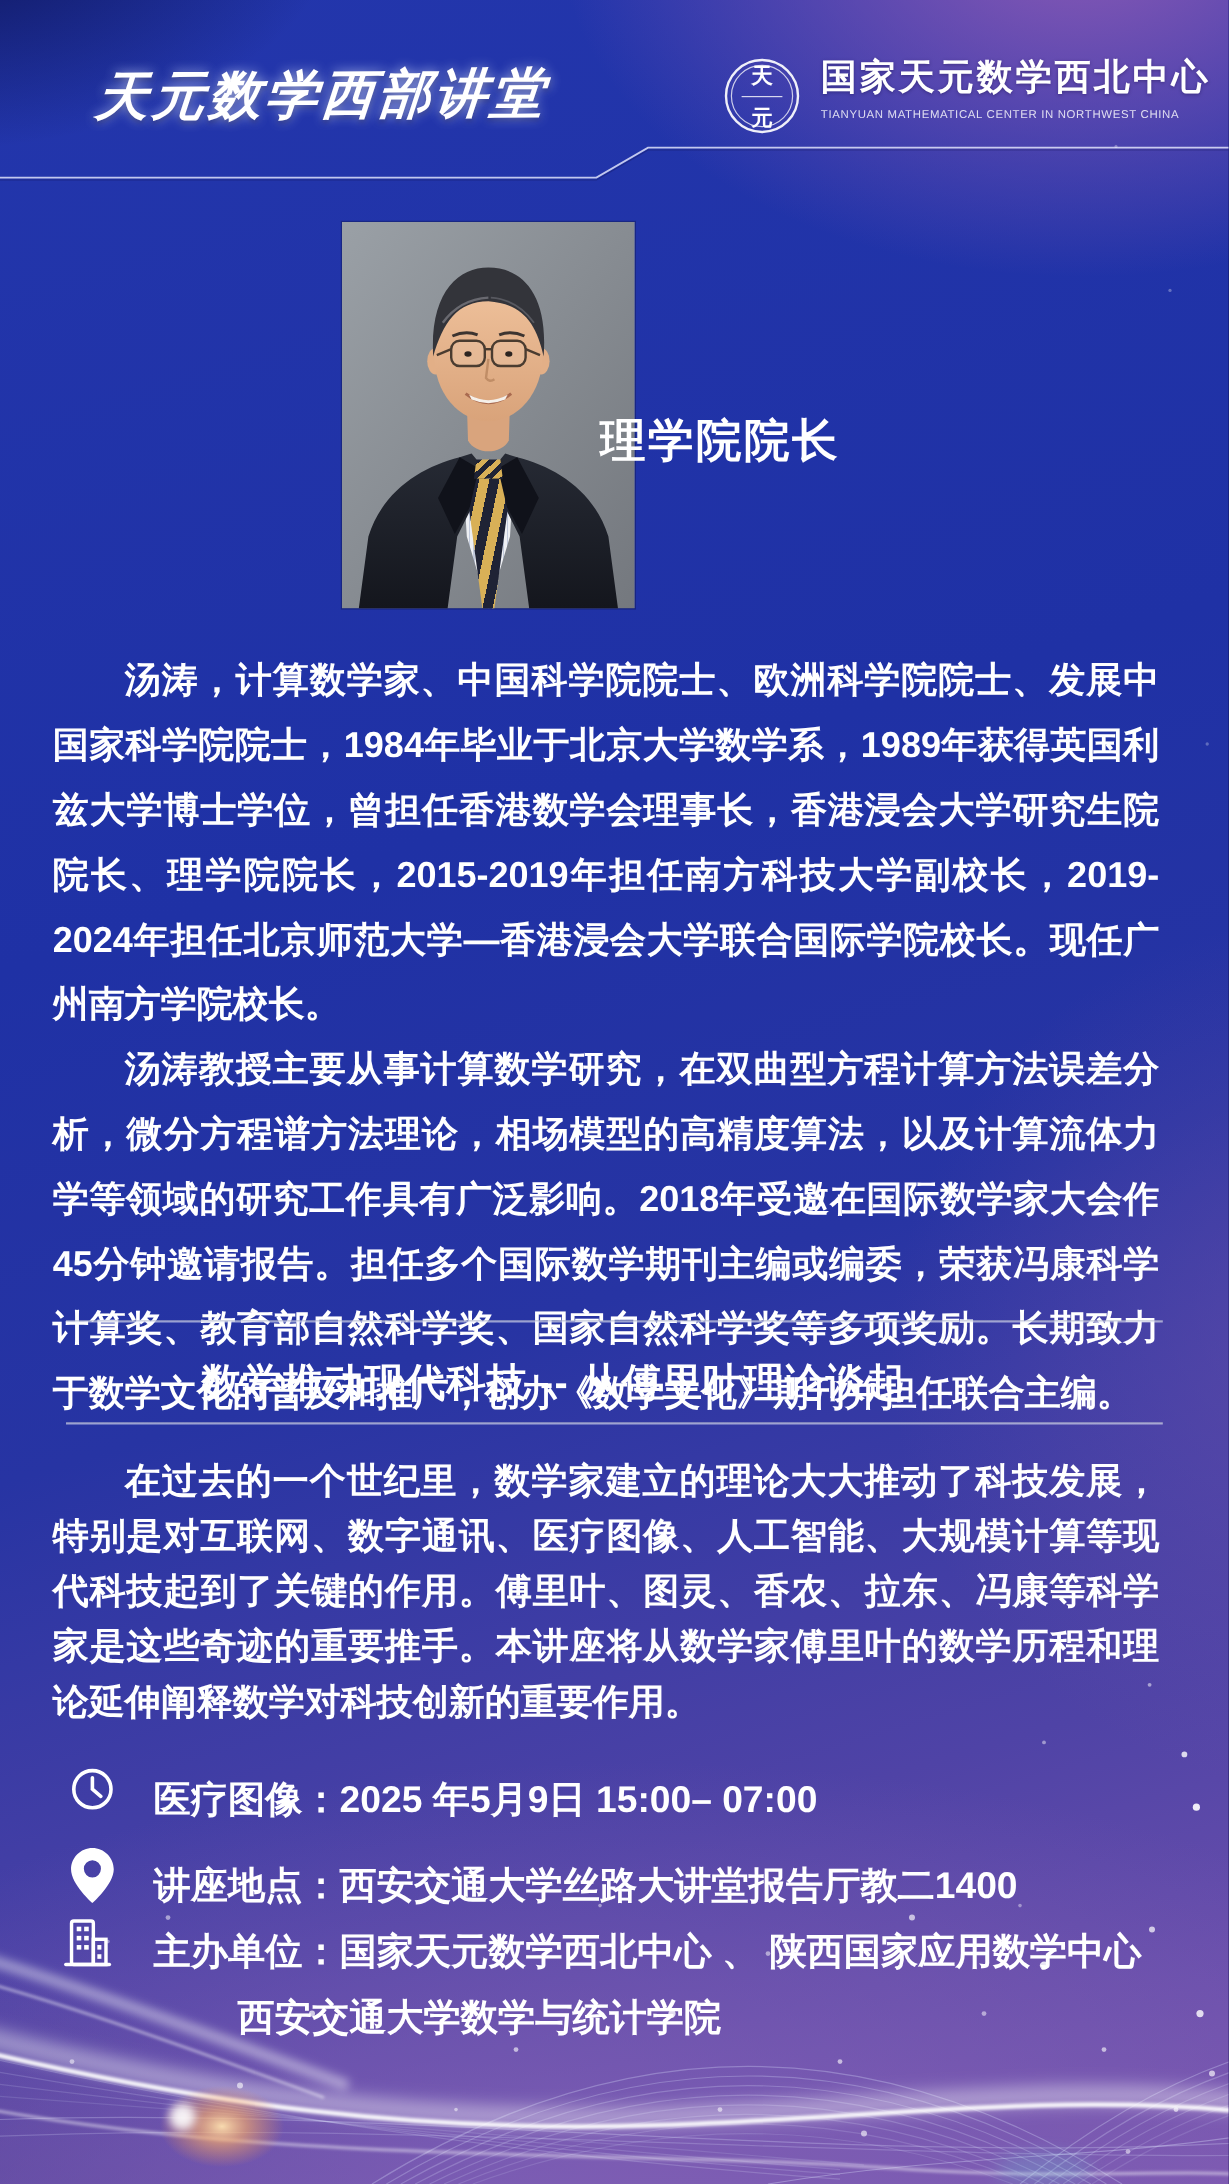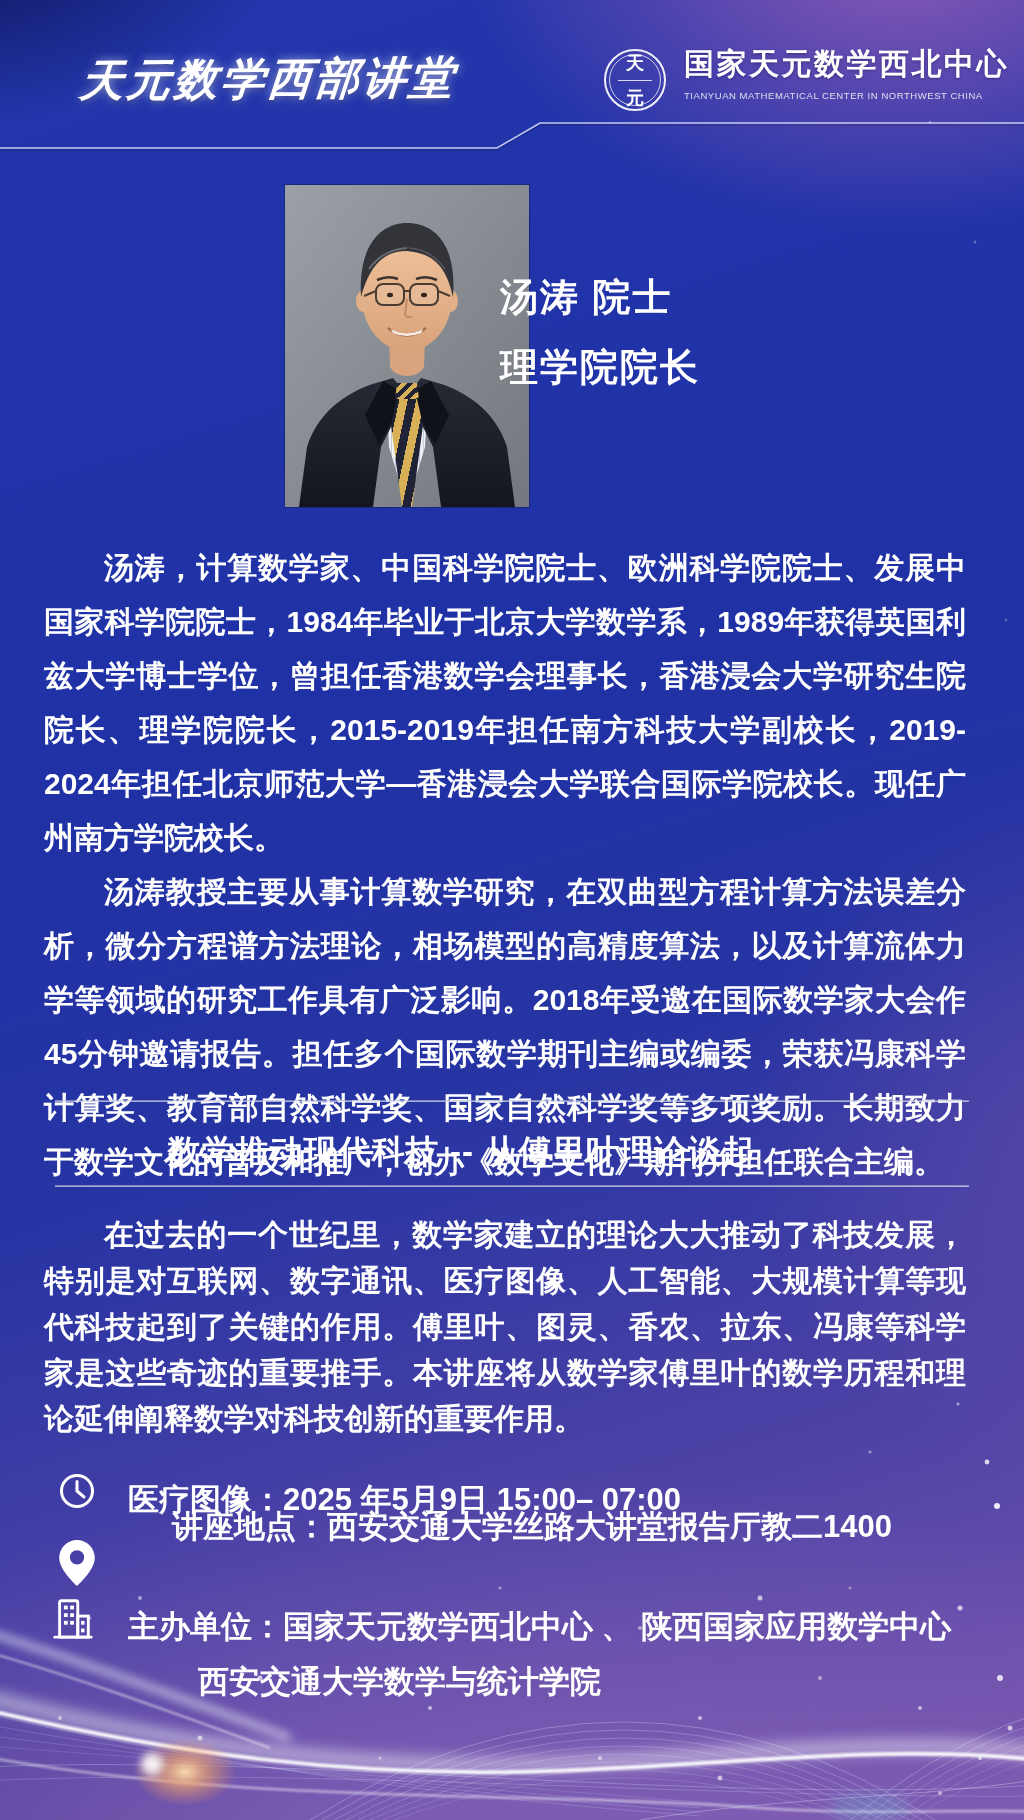--- a/index.html
+++ b/index.html
@@ -59,21 +59,21 @@
   .abstract{left:44px;top:1212px;width:922px;font-size:30px;line-height:46px;
     font-weight:700;text-align:justify;}
   .abstract p{margin:0;text-indent:2em;}
 
   
   .info-icon{width:44px;display:flex;align-items:center;justify-content:center;}
   .icon-time{left:55px;top:1472px;}
   .icon-loc{left:55px;top:1540px;}
   .icon-org{left:51px;top:1596px;}
   .info-text{left:128px;font-size:31px;font-weight:600;white-space:nowrap;}
-  .t-time{top:1479px;} .t-loc{top:1506px;margin-left:44px;} .t-org{top:1606px;}
+  .t-time{top:1479px;} .t-loc{top:1551px;} .t-org{top:1606px;}
   .info-label{font-weight:700;}
   .org-line2{display:block;margin-left:70px;margin-top:13px;}
 </style>
 </head>
 <body>
 
 <div class="poster">
 
   <svg class="decor-svg" width="1024" height="1820" viewBox="0 0 1024 1820">
     <polyline points="0,148 497,148 540,123 1024,123" fill="none" stroke="rgba(235,238,255,0.8)" stroke-width="1.6"></polyline>
@@ -247,21 +247,20 @@
       <ellipse cx="105" cy="110" rx="3" ry="2.2" fill="#2b2420"></ellipse>
       <ellipse cx="139" cy="110" rx="3" ry="2.2" fill="#2b2420"></ellipse>
 
       <path d="M122,114 L120,130 Q123,134 127,131" fill="none" stroke="#c08d66" stroke-width="2"></path>
 
       <path d="M103,143 Q122,158 141,143" fill="none" stroke="#a96a4f" stroke-width="2.5"></path>
       <path d="M106,144 Q122,153 138,144 L136,148 Q122,154 108,148 Z" fill="#f5f0ea"></path>
     </svg>
   </div>
 
-  <div class="abs speaker-name z2">汤涛 院士</div>
   <div class="abs speaker-affil z2">理学院院长</div>
 
   <div class="abs bio z2">
     <p>汤涛，计算数学家、中国科学院院士、欧洲科学院院士、发展中国家科学院院士，1984年毕业于北京大学数学系，1989年获得英国利兹大学博士学位，曾担任香港数学会理事长，香港浸会大学研究生院院长、理学院院长，2015-2019年担任南方科技大学副校长，2019-2024年担任北京师范大学—香港浸会大学联合国际学院校长。现任广州南方学院校长。</p>
     <p>汤涛教授主要从事计算数学研究，在双曲型方程计算方法误差分析，微分方程谱方法理论，相场模型的高精度算法，以及计算流体力学等领域的研究工作具有广泛影响。2018年受邀在国际数学家大会作45分钟邀请报告。担任多个国际数学期刊主编或编委，荣获冯康科学计算奖、教育部自然科学奖、国家自然科学奖等多项奖励。长期致力于数学文化的普及和推广，创办《数学文化》期刊并担任联合主编。</p>
   </div>
 
   <div class="abs divider d1 z2"></div>
   <h2 class="abs lecture-title z2" style="margin:0">数学推动现代科技 -- 从傅里叶理论谈起</h2>
   <div class="abs divider d2 z2"></div>

